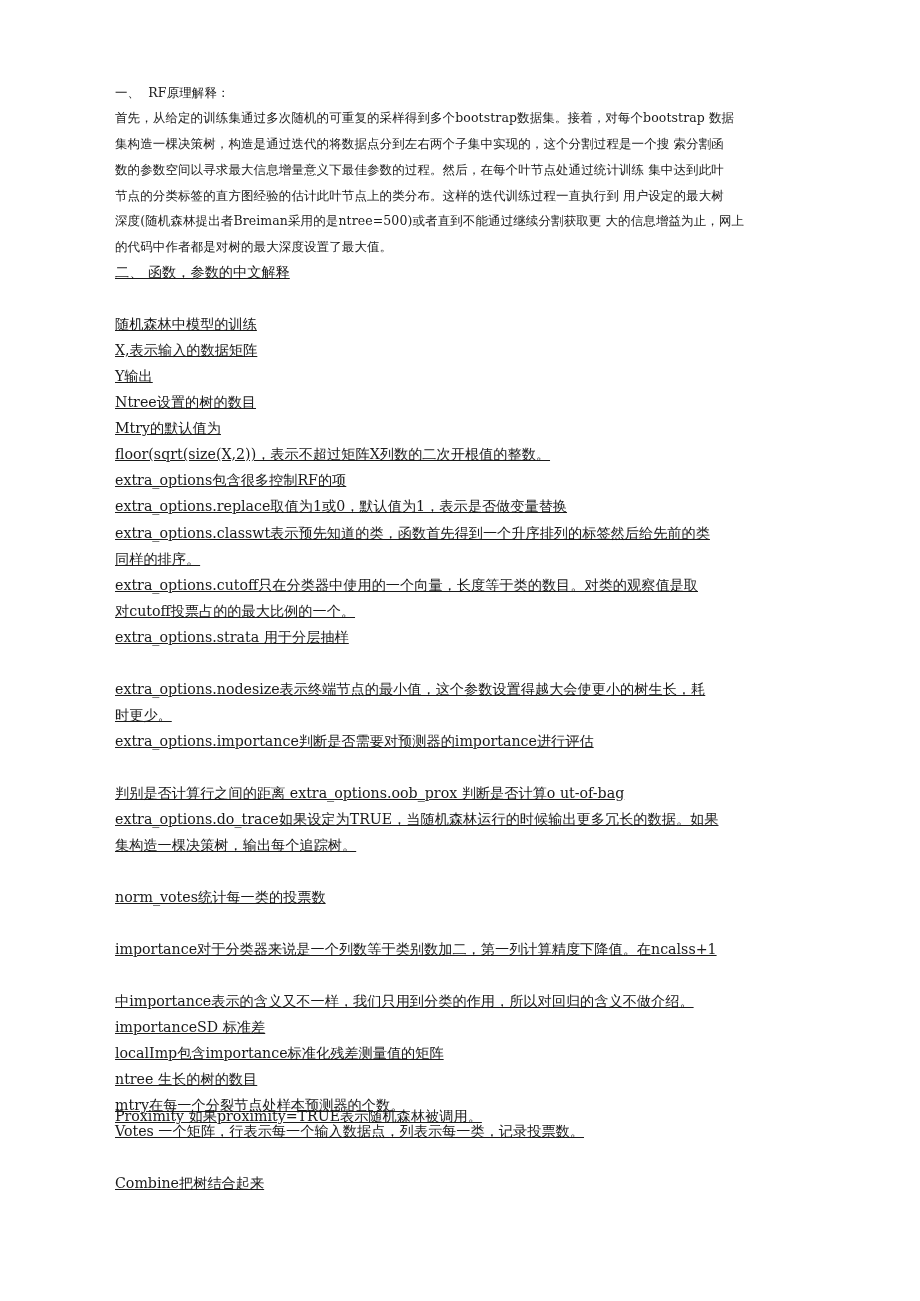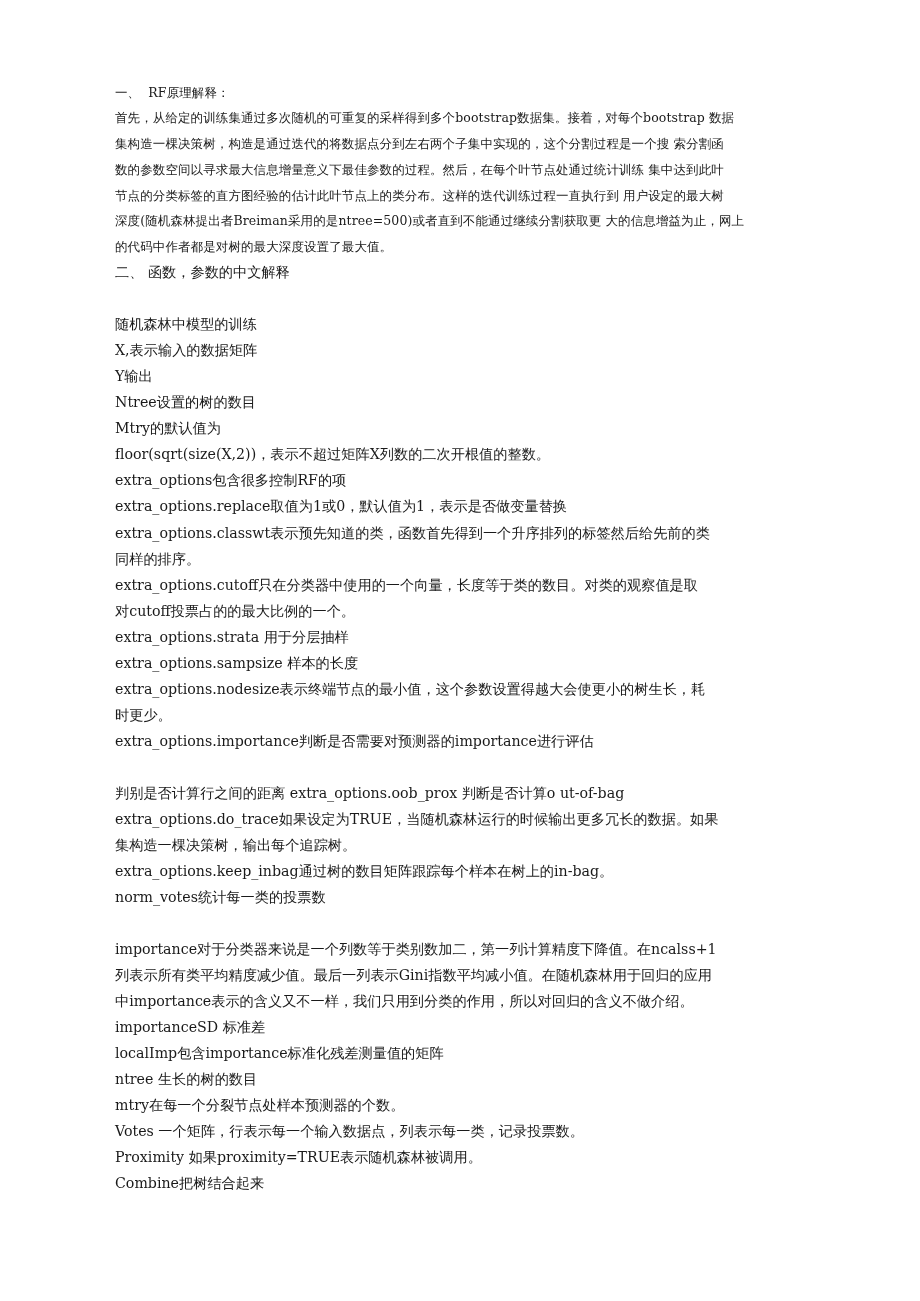--- a/index.html
+++ b/index.html
@@ -6,21 +6,21 @@
   body { width: 920px; height: 1301px; position: relative; overflow: hidden; color: #1a1a1a; }
   .page { position: absolute; left: 0; top: 0; width: 920px; height: 1301px; text-align: right; }
   .line {
     position: absolute;
     left: 115px;
     white-space: pre;
     font-family: "DejaVu Serif", "Liberation Serif", serif;
     line-height: 20px;
   }
   .s1 { font-size: 12.5px; letter-spacing: 0.1px; }
-  .s2 { font-size: 14.2px; }
+  .s2 { font-size: 14.2px; text-decoration: underline; }
 </style>
 </head>
 <body>
 
 <div class="page">
 
   <div class="line s1" style="top:83px">一、  RF原理解释：</div>
   <div class="line s1" style="top:134px">集构造一棵决策树，构造是通过迭代的将数据点分到左右两个子集中实现的，这个分割过程是一个搜 索分割函</div>
   <div class="line s1" style="top:108px">首先，从给定的训练集通过多次随机的可重复的采样得到多个bootstrap数据集。接着，对每个bootstrap 数据</div>
   <div class="line s1" style="top:160px">数的参数空间以寻求最大信息增量意义下最佳参数的过程。然后，在每个叶节点处通过统计训练 集中达到此叶</div>
@@ -35,34 +35,31 @@
   <div class="line s2" style="top:392px">Ntree设置的树的数目</div>
   <div class="line s2" style="top:418px">Mtry的默认值为</div>
   <div class="line s2" style="top:444px">floor(sqrt(size(X,2))，表示不超过矩阵X列数的二次开根值的整数。</div>
   <div class="line s2" style="top:470px">extra_options包含很多控制RF的项</div>
   <div class="line s2" style="top:496px">extra_options.replace取值为1或0，默认值为1，表示是否做变量替换</div>
   <div class="line s2" style="top:523px">extra_options.classwt表示预先知道的类，函数首先得到一个升序排列的标签然后给先前的类</div>
   <div class="line s2" style="top:549px">同样的排序。</div>
   <div class="line s2" style="top:575px">extra_options.cutoff只在分类器中使用的一个向量，长度等于类的数目。对类的观察值是取</div>
   <div class="line s2" style="top:601px">对cutoff投票占的的最大比例的一个。</div>
   <div class="line s2" style="top:627px">extra_options.strata 用于分层抽样</div>
-  <div class="line s2" style="top:653px">extra_options.sampsize 样本的长度</div>
   <div class="line s2" style="top:679px">extra_options.nodesize表示终端节点的最小值，这个参数设置得越大会使更小的树生长，耗</div>
   <div class="line s2" style="top:705px">时更少。</div>
   <div class="line s2" style="top:731px">extra_options.importance判断是否需要对预测器的importance进行评估</div>
   <div class="line s2" style="top:783px">判别是否计算行之间的距离 extra_options.oob_prox 判断是否计算o ut-of-bag</div>
   <div class="line s2" style="top:809px">extra_options.do_trace如果设定为TRUE，当随机森林运行的时候输出更多冗长的数据。如果</div>
   <div class="line s2" style="top:835px">集构造一棵决策树，输出每个追踪树。</div>
-  <div class="line s2" style="top:861px">extra_options.keep_inbag通过树的数目矩阵跟踪每个样本在树上的in-bag。</div>
   <div class="line s2" style="top:887px">norm_votes统计每一类的投票数</div>
 
   <div class="line s2" style="top:939px">importance对于分类器来说是一个列数等于类别数加二，第一列计算精度下降值。在ncalss+1</div>
-  <div class="line s2" style="top:965px">列表示所有类平均精度减少值。最后一列表示Gini指数平均减小值。在随机森林用于回归的应用</div>
   <div class="line s2" style="top:991px">中importance表示的含义又不一样，我们只用到分类的作用，所以对回归的含义不做介绍。</div>
   <div class="line s2" style="top:1017px">importanceSD 标准差</div>
   <div class="line s2" style="top:1043px">localImp包含importance标准化残差测量值的矩阵</div>
   <div class="line s2" style="top:1069px">ntree 生长的树的数目</div>
   <div class="line s2" style="top:1095px">mtry在每一个分裂节点处样本预测器的个数。</div>
   <div class="line s2" style="top:1121px">Votes 一个矩阵，行表示每一个输入数据点，列表示每一类，记录投票数。</div>
-  <div class="line s2" style="top:1147px">Proximity 如果proximity=TRUE表示随机森林被调用。</div>
+  <div class="line s2" style="top:1106px">Proximity 如果proximity=TRUE表示随机森林被调用。</div>
   <div class="line s2" style="top:1173px">Combine把树结合起来</div>
 
 </div>
 
 </body></html>

